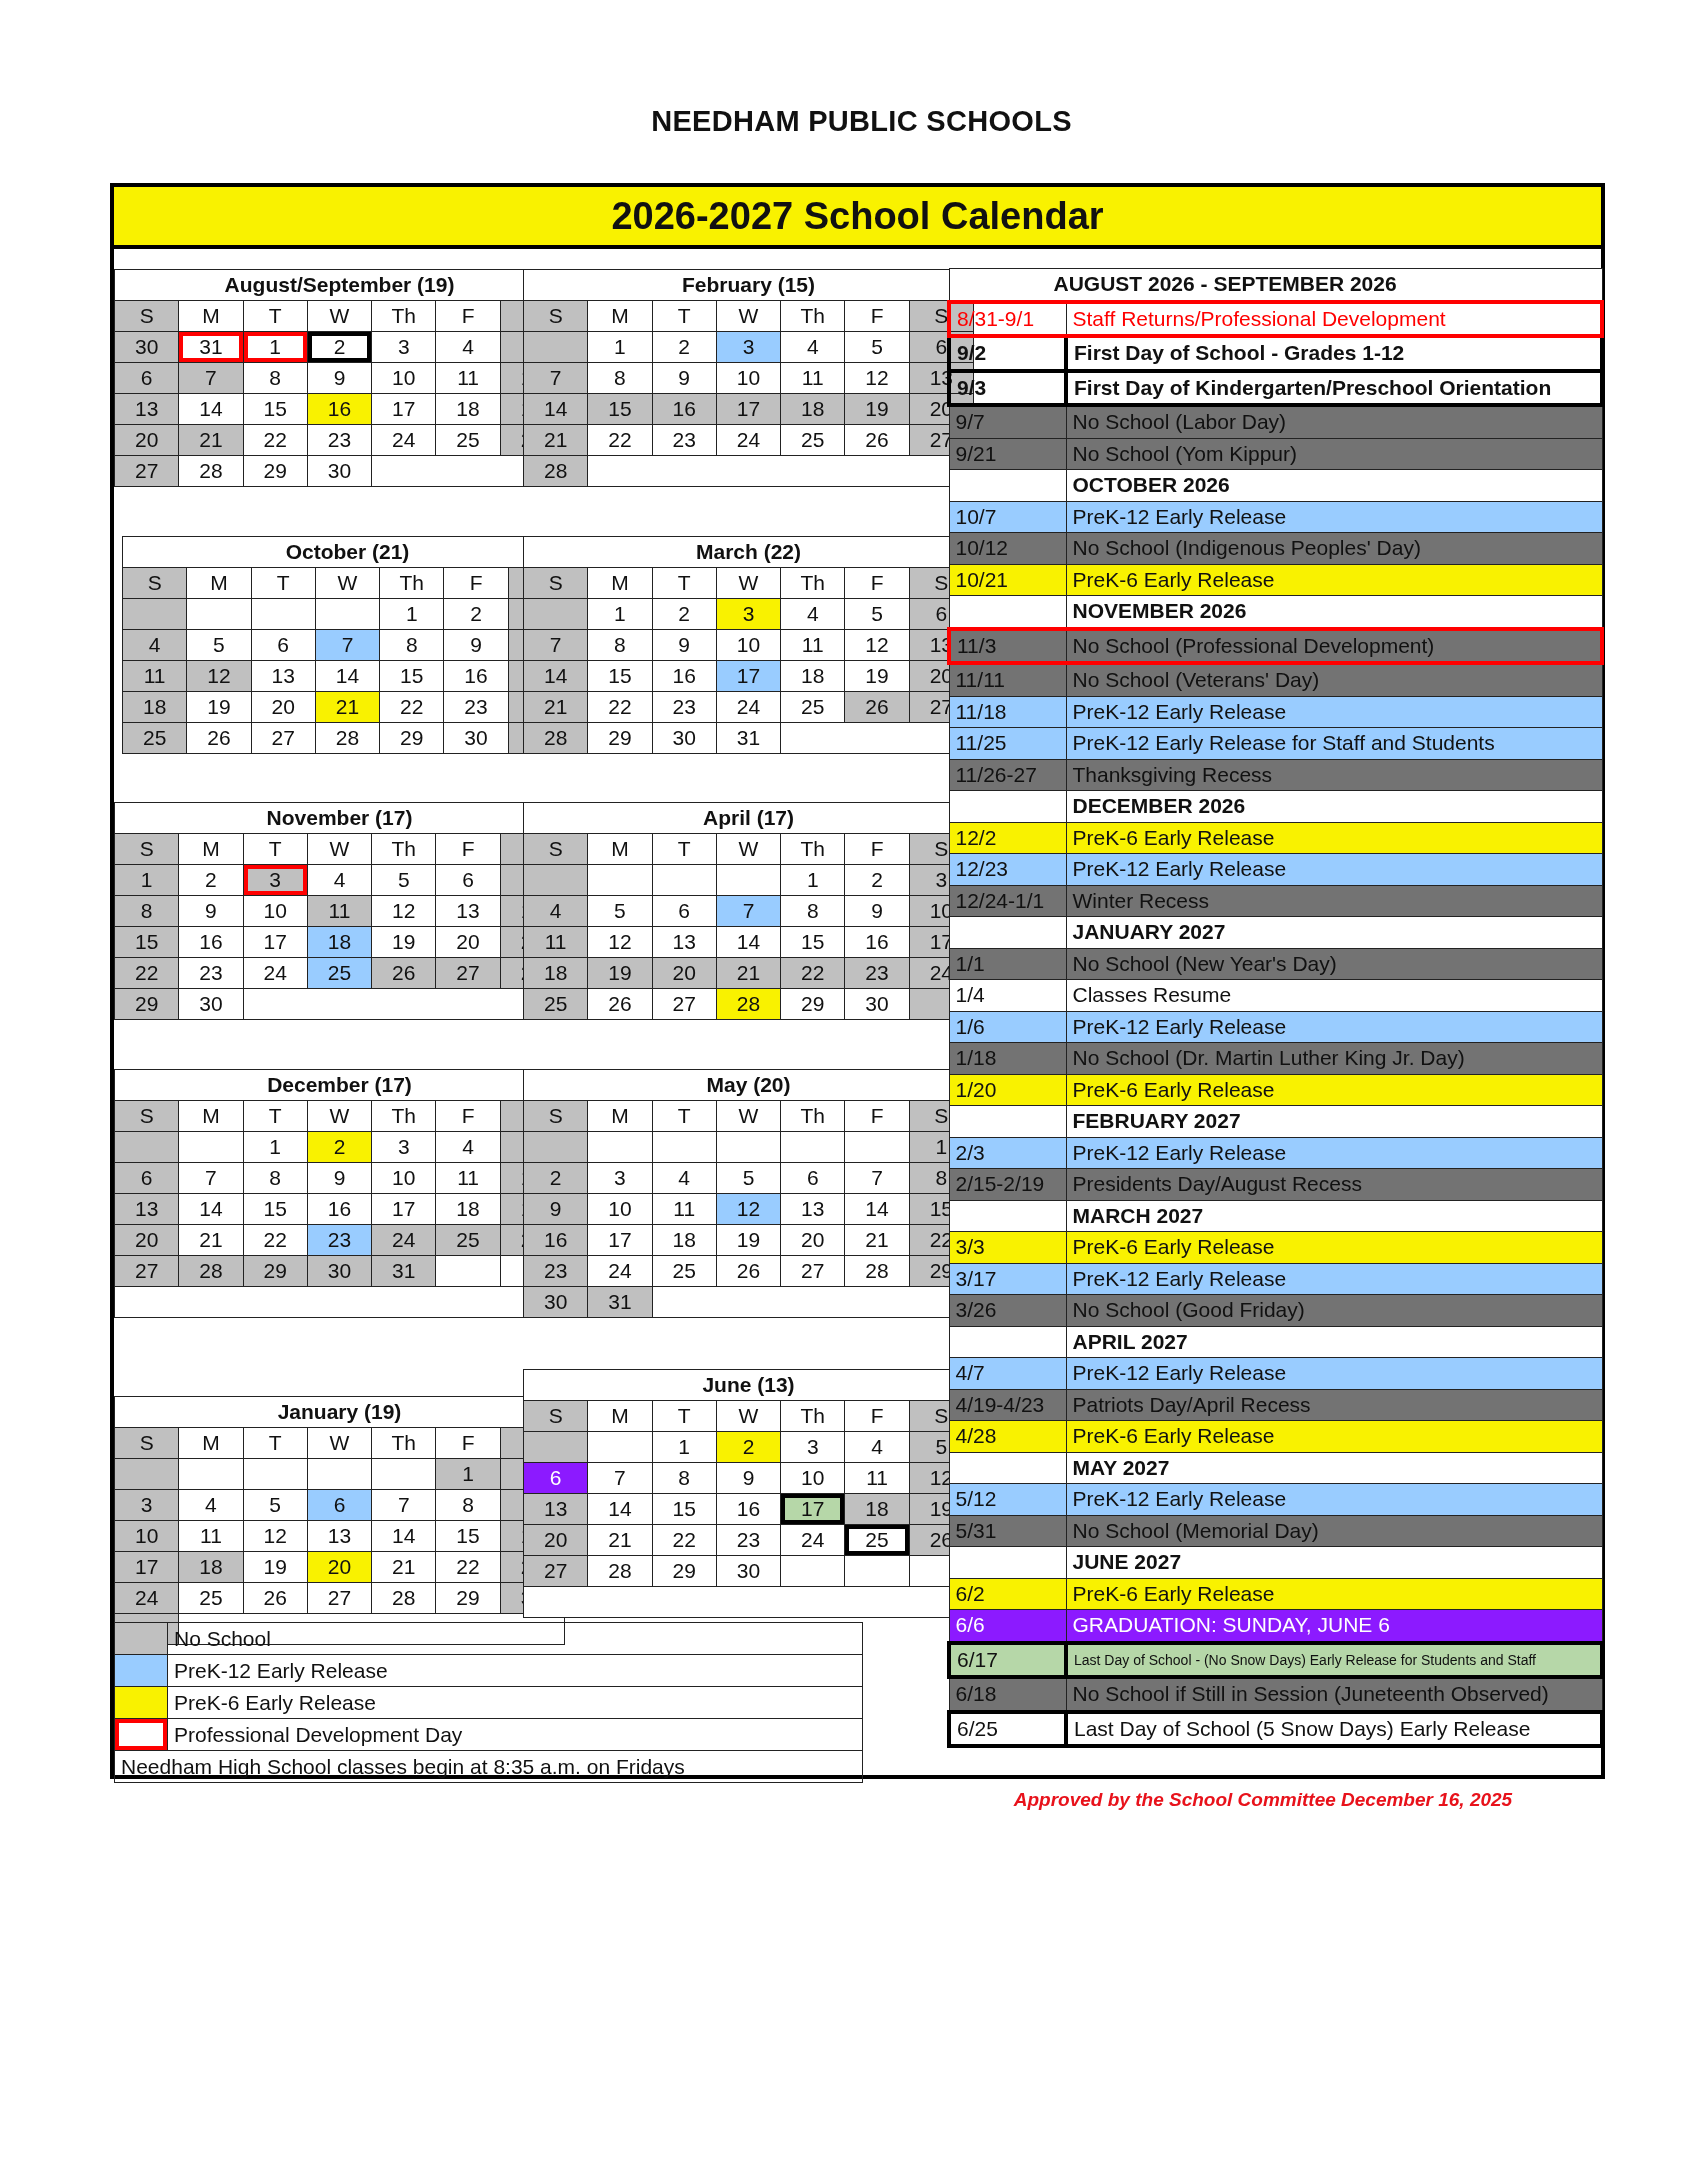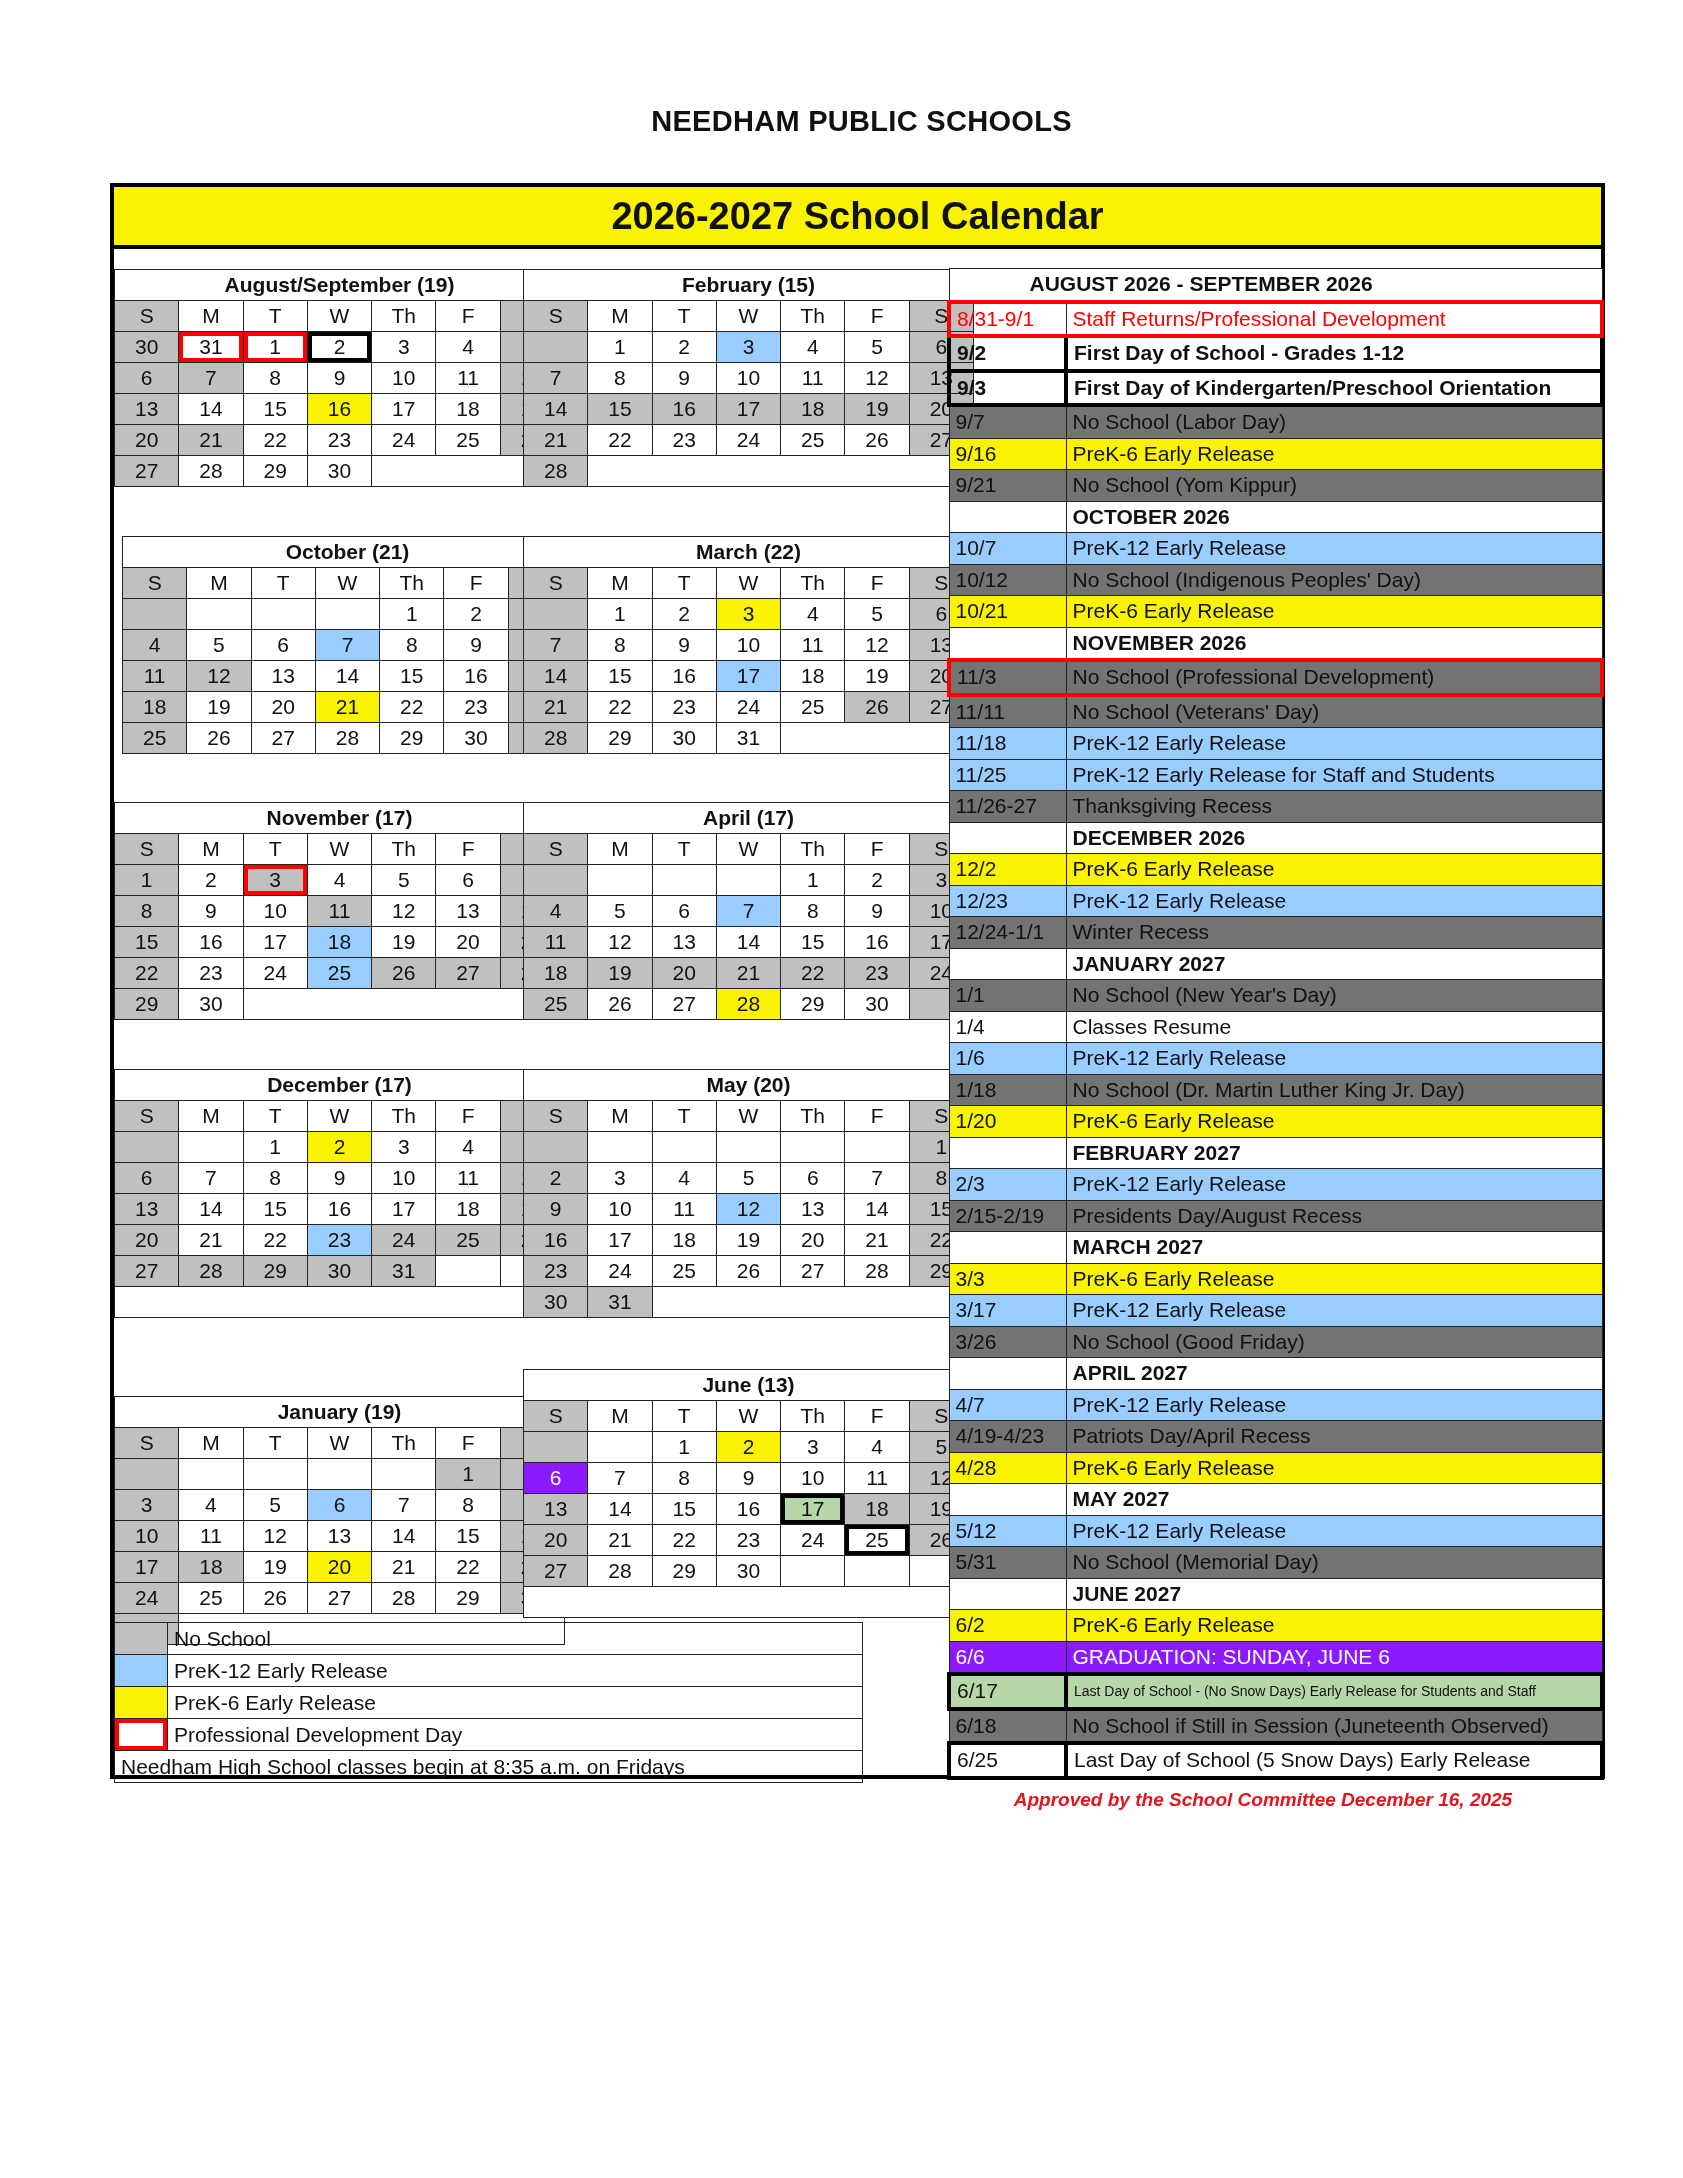--- a/index.html
+++ b/index.html
@@ -693,41 +693,37 @@
   </div>
 
 <div id="events" class="abs">
   <table>
       <colgroup>
         <col class="c1">
         <col>
       </colgroup>
       <tbody id="events-body">
         <tr>
-          <td class="sec" colspan="2" style="text-align: left; padding-left: 80px;">AUGUST 2026 - SEPTEMBER 2026</td>
+          <td class="sec" colspan="2" style="text-align: left; padding-left: 104px;">AUGUST 2026 - SEPTEMBER 2026</td>
         </tr>
         <tr class="red">
           <td>8/31-9/1</td>
           <td class="desc">Staff Returns/Professional Development</td>
         </tr>
         <tr class="bold">
           <td>9/2</td>
           <td class="desc">First Day of School - Grades 1-12</td>
         </tr>
         <tr class="bold">
           <td>9/3</td>
           <td class="desc">First Day of Kindergarten/Preschool Orientation</td>
         </tr>
         <tr class="g">
           <td>9/7</td>
           <td class="desc">No School (Labor Day)</td>
-        </tr>
-        <tr class="y">
-          <td>9/16</td>
-          <td class="desc">PreK-6 Early Release</td>
         </tr>
         <tr class="g">
           <td>9/21</td>
           <td class="desc">No School (Yom Kippur)</td>
         </tr>
         <tr>
           <td class="sec"></td>
           <td class="sec">OCTOBER 2026</td>
         </tr>
         <tr class="b">

